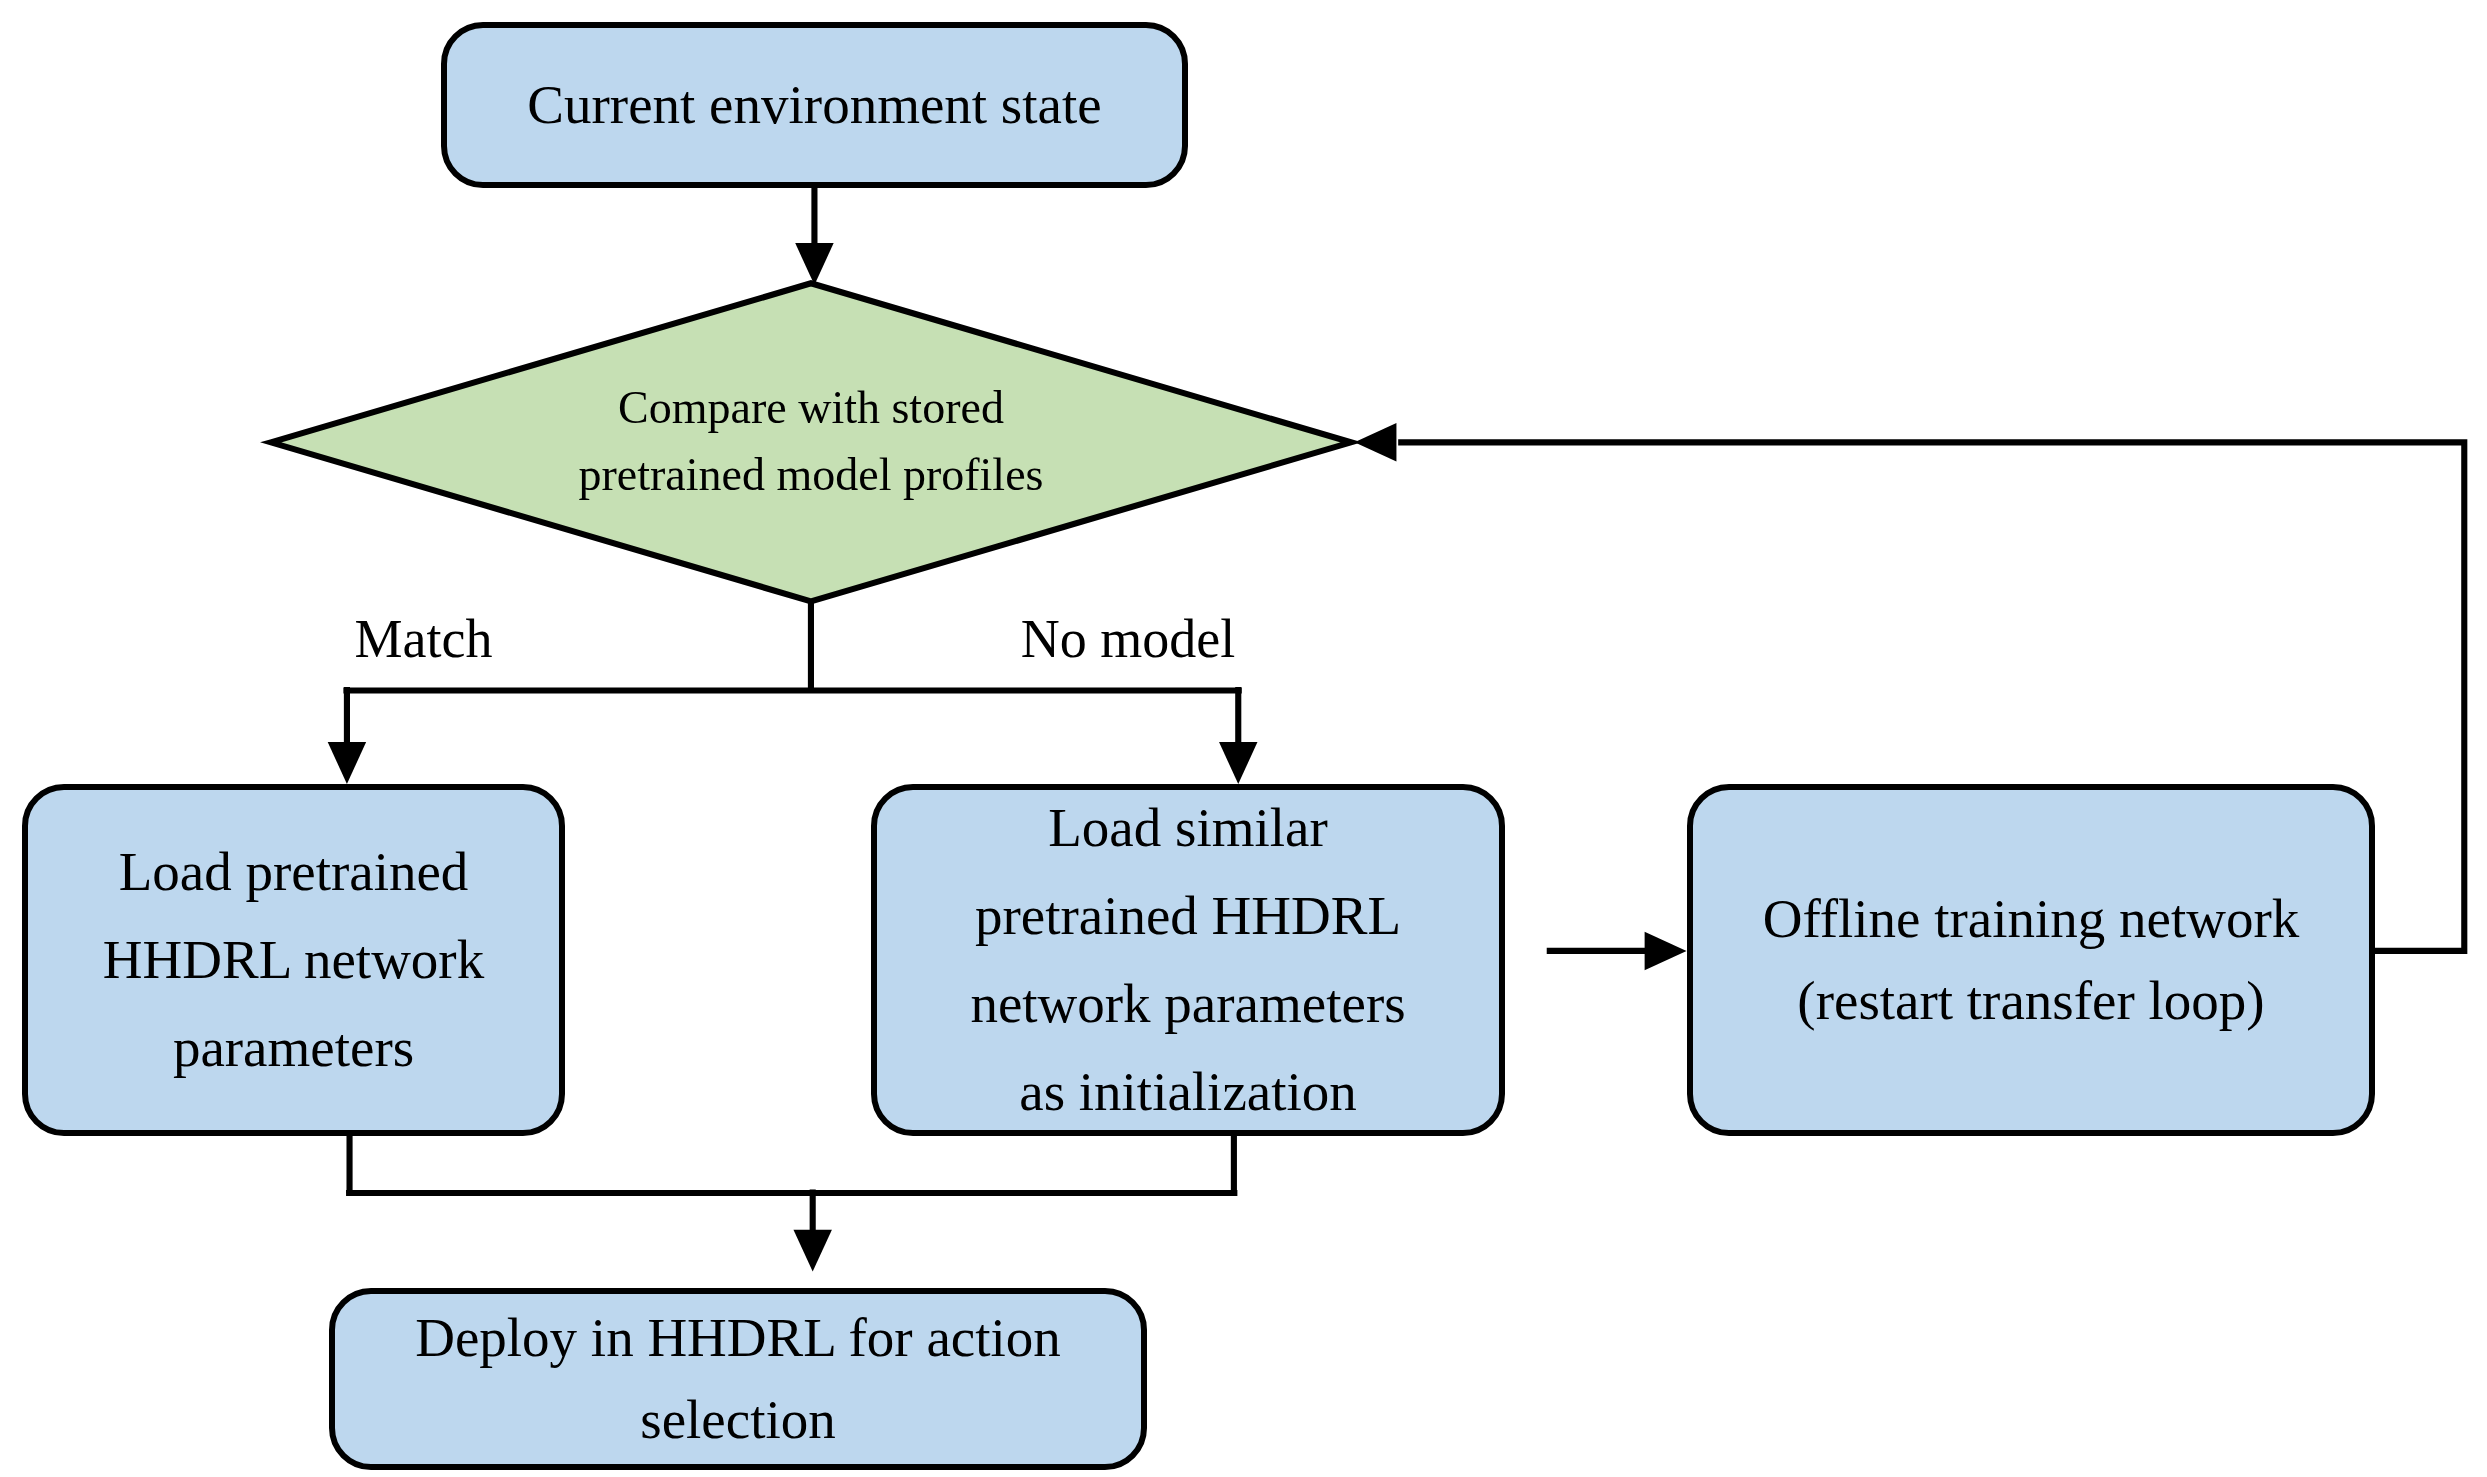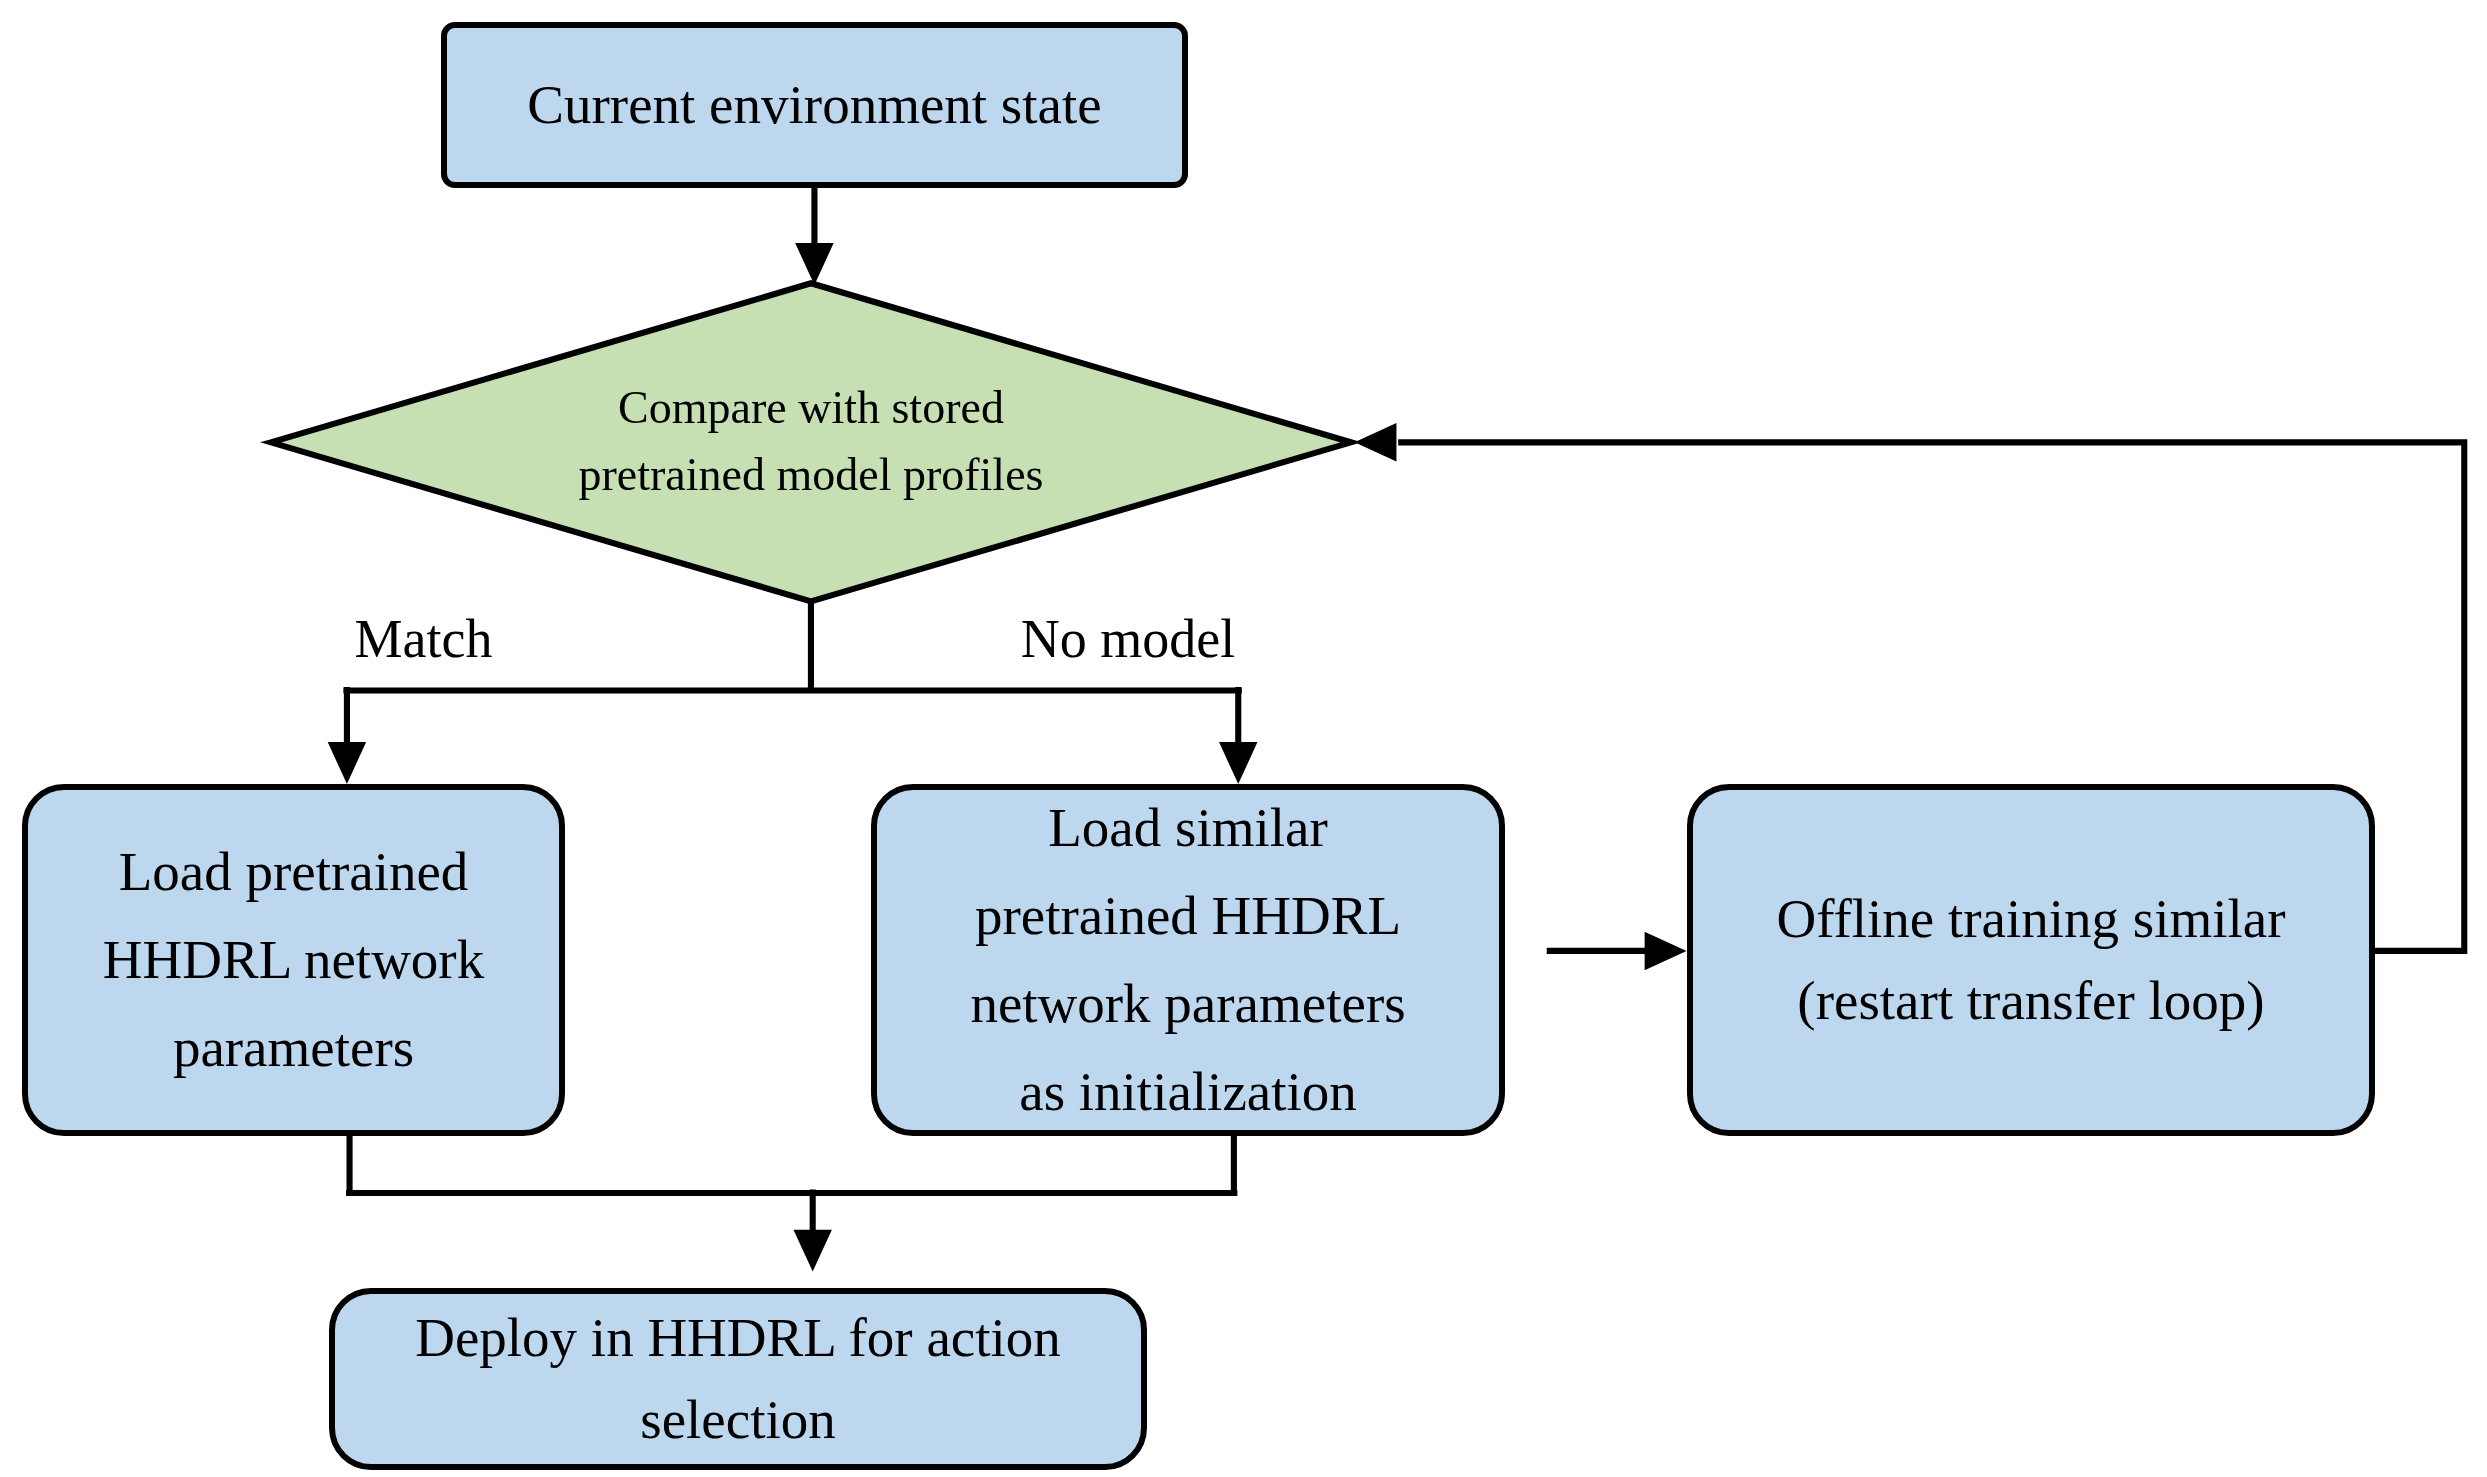--- a/index.html
+++ b/index.html
@@ -43,21 +43,21 @@
     line-height: 1.45;
     white-space: pre-line;
   }
   .edge-label {
     position: absolute;
     font-size: 54px;
     line-height: 1;
     text-align: center;
     white-space: nowrap;
   }
-  #label-start   { left: 441px;  top: 22px;   width: 747px;  height: 166px; border-radius: 14px; }
+  #label-start   { left: 441px;  top: 22px;   width: 747px;  height: 166px; }
   #node-load-pretrained { left: 22px;   top: 784px;  width: 543px;  height: 352px; }
   #node-load-similar    { left: 871px; top: 784px;  width: 634px;  height: 352px; }
   #node-offline-update  { left: 1687px; top: 784px;  width: 688px;  height: 352px; line-height: 1.5; }
   #node-deploy          { left: 329px;  top: 1252px; width: 818px; height: 182px; line-height: 1.5; margin-top: 36px; }
   #edge-label-match    { left: 262px;  top: 612px; width: 323px; }
   #edge-label-no-match { left: 953px; top: 612px; width: 350px; }
 </style>
 </head>
 <body>
 
@@ -103,20 +103,20 @@
 
   <div class="node" id="node-load-pretrained" style="background-color: rgb(189, 215, 238);">Load pretrained
 HHDRL network
 parameters</div>
 
   <div class="node" id="node-load-similar" style="background-color: rgb(189, 215, 238);">Load similar
 pretrained HHDRL
 network parameters
 as initialization</div>
 
-  <div class="node" id="node-offline-update" style="background-color: rgb(189, 215, 238);">Offline training similar
+  <div class="node" id="node-offline-update" style="background-color: rgb(189, 215, 238);">Offline training network
 (restart transfer loop)</div>
 
   <div class="node" id="node-deploy" style="background-color: rgb(189, 215, 238);">Deploy in HHDRL for action
 selection</div>
 
 </div>
 
 
 </body></html>

